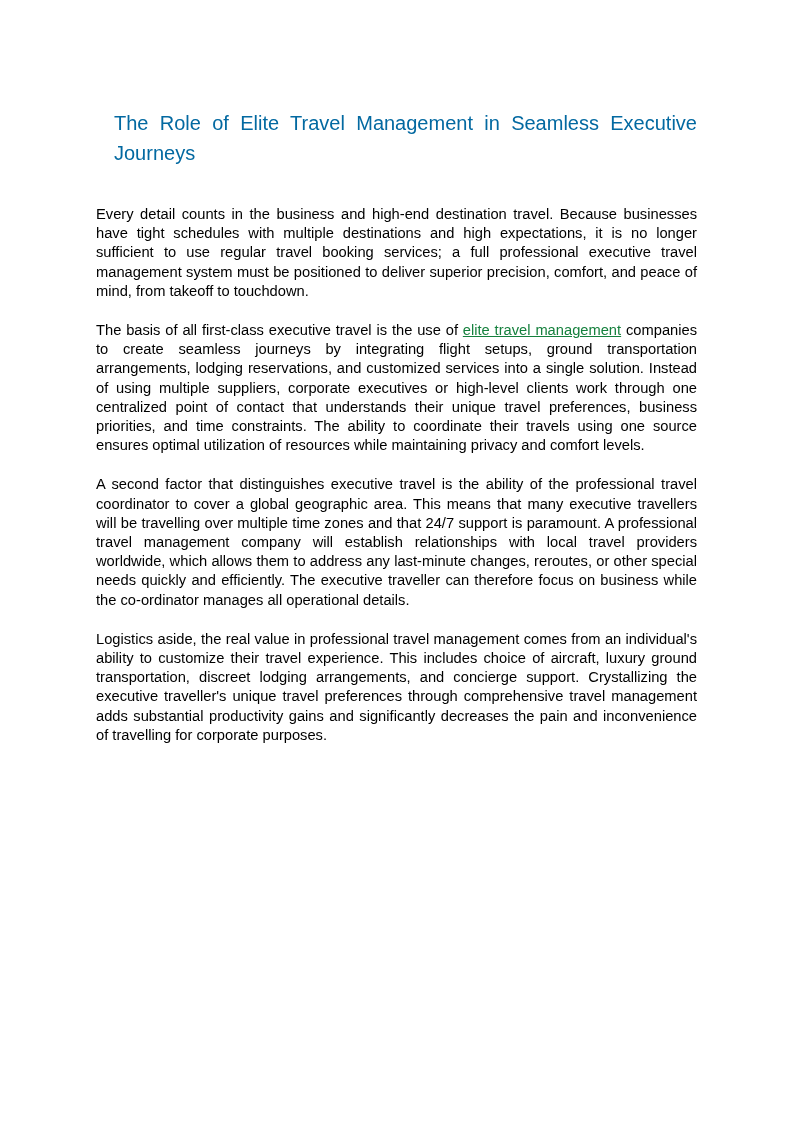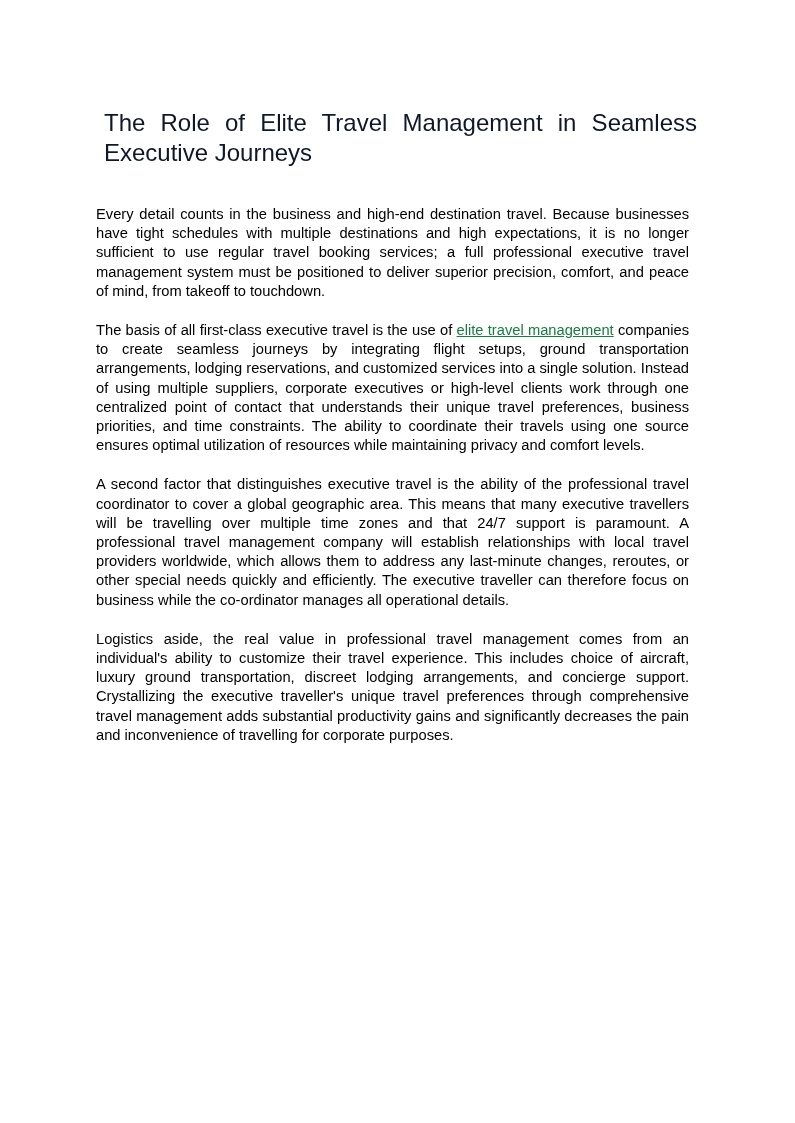--- a/index.html
+++ b/index.html
@@ -12,31 +12,31 @@
     width: 795px;
     height: 1123px;
     background: #ffffff;
     box-sizing: border-box;
     padding: 108px 98px 0 96px;
     font-family: "Liberation Sans", sans-serif;
     color: #000000;
     overflow: hidden;
   }
   .doc-title {
-    font-size: 24px;
+    font-size: 20px;
     font-weight: 400;
     line-height: 30px;
-    margin: 0 0 37px 8px;
+    margin: 0 0 37px 18px;
     text-align: justify;
-    color: #0f172a;
+    color: #0369a1;
   }
   .doc-paragraph {
     font-size: 14.7px;
     line-height: 19.2px;
-    margin: 0 8px 20px 0;
+    margin: 0 0 20px 0;
     text-align: justify;
     color: #000000;
   }
   .doc-link {
     color: #15803d;
     text-decoration: underline;
     cursor: pointer;
   }
 </style>
 </head>

